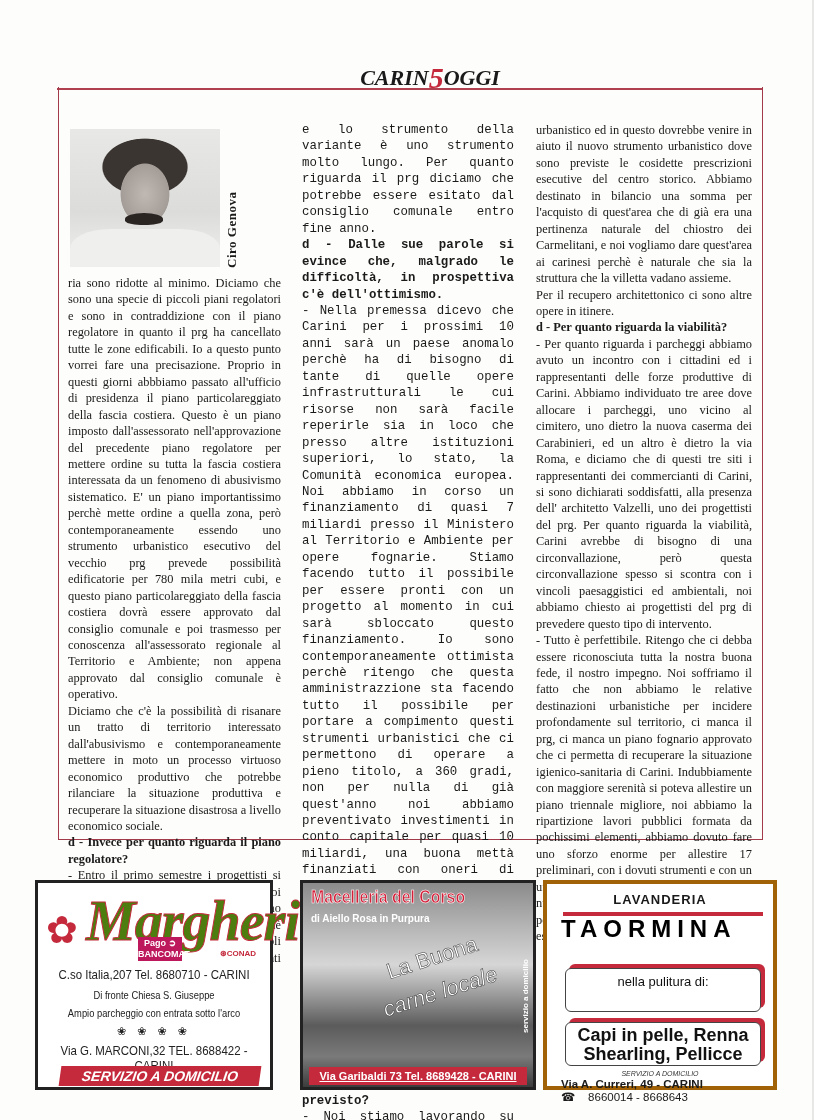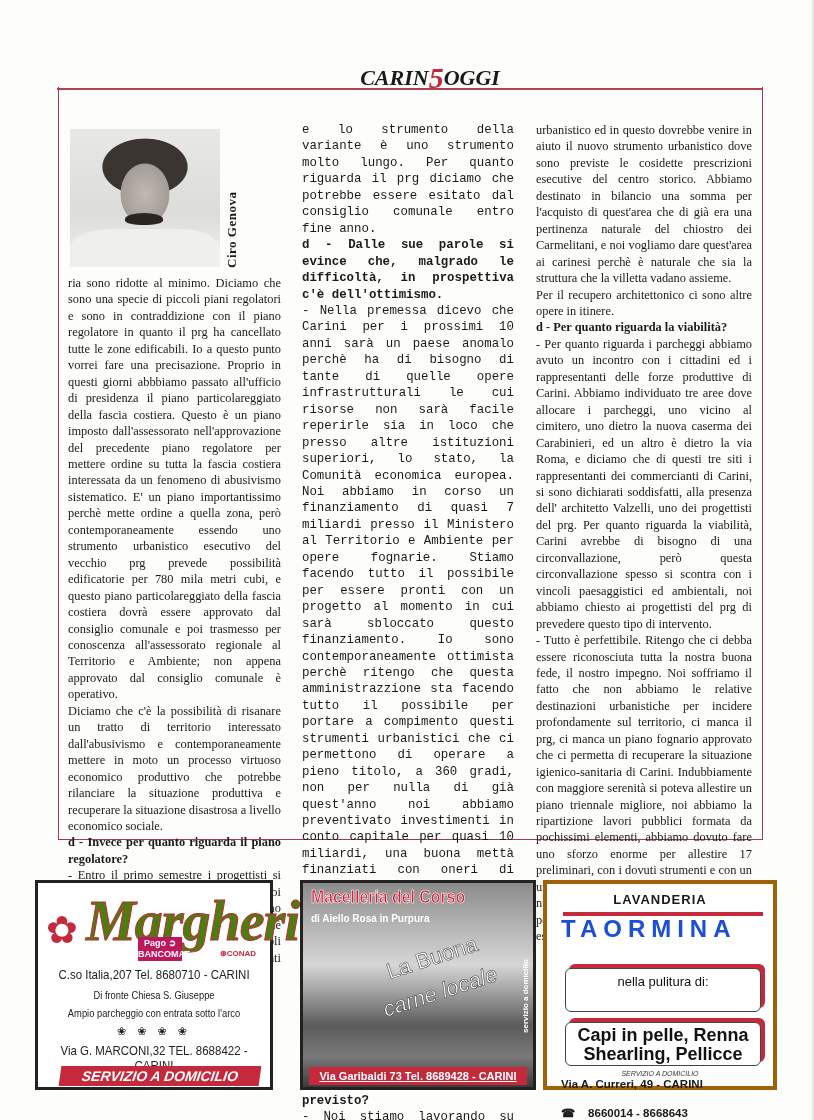--- a/index.html
+++ b/index.html
@@ -48,27 +48,27 @@
   .ad2 .title { position: absolute; left: 8px; top: 4px; font-family: "Liberation Sans", sans-serif; font-weight: bold; font-size: 18px; color: #d6203a; -webkit-text-stroke: 0.6px #fff; transform: scaleX(0.88); transform-origin: left; white-space: nowrap; }
   .ad2 .sub { position: absolute; left: 8px; top: 30px; font-family: "Liberation Sans", sans-serif; font-weight: bold; font-size: 10px; color: #fff; white-space: nowrap; }
   .ad2 .slogan1 { position: absolute; left: 82px; top: 62px; font-family: "Liberation Sans", sans-serif; font-size: 22px; color: #fff; -webkit-text-stroke: 0.5px #333; transform: rotate(-18deg); white-space: nowrap; }
   .ad2 .slogan2 { position: absolute; left: 78px; top: 96px; font-family: "Liberation Sans", sans-serif; font-style: italic; font-size: 22px; color: #fff; -webkit-text-stroke: 0.5px #333; transform: rotate(-18deg); white-space: nowrap; }
   .ad2 .vert { position: absolute; left: 218px; top: 150px; font-family: "Liberation Sans", sans-serif; font-weight: bold; font-size: 8px; color: #fff; transform: rotate(-90deg); transform-origin: left top; white-space: nowrap; }
   .ad2 .footer { position: absolute; left: 6px; top: 184px; width: 218px; height: 18px; background: #c42a3c; color: #fff; font-family: "Liberation Sans", sans-serif; font-weight: bold; font-size: 11px; text-align: center; line-height: 18px; white-space: nowrap; text-decoration: underline; }
 
   .ad3 { left: 543px; width: 234px; border: 4px solid #a16207; background: #fff; }
   .ad3 .lav { position: absolute; left: 0; top: 8px; width: 100%; text-align: center; font-family: "Liberation Sans", sans-serif; font-weight: bold; font-size: 13px; letter-spacing: 1px; }
   .ad3 .bar { position: absolute; left: 16px; top: 28px; width: 200px; height: 4px; background: #c42a3c; }
-  .ad3 .taormina { position: absolute; left: 14px; top: 31px; font-family: "Liberation Sans", sans-serif; font-weight: bold; font-size: 24px; letter-spacing: 6px; color: #1d4ed8; white-space: nowrap; }
+  .ad3 .taormina { position: absolute; left: 14px; top: 31px; font-family: "Liberation Sans", sans-serif; font-weight: bold; font-size: 24px; letter-spacing: 6px; color: #000000; white-space: nowrap; }
   .ad3 .box { position: absolute; left: 18px; width: 196px; border: 1px solid #444; border-radius: 6px; background: #fff; text-align: center; font-family: "Liberation Sans", sans-serif; color: #111; box-shadow: 4px -4px 0 #c42a3c; }
   .ad3 .b1 { top: 84px; height: 44px; font-size: 13px; line-height: 19px; padding-top: 3px; }
   .ad3 .b2 { top: 138px; height: 44px; font-size: 18px; line-height: 19px; font-weight: bold; padding-top: 3px; }
   .ad3 .serv { position: absolute; left: 0; top: 186px; width: 100%; text-align: center; font-family: "Liberation Sans", sans-serif; font-style: italic; font-size: 7px; color: #333; }
   .ad3 .addr { position: absolute; left: 14px; top: 194px; font-family: "Liberation Sans", sans-serif; font-weight: bold; font-size: 11.5px; white-space: nowrap; }
-  .ad3 .phone { position: absolute; left: 14px; top: 222px; font-family: "Liberation Sans", sans-serif; font-weight: bold; font-size: 11.5px; white-space: nowrap; }
+  .ad3 .phone { position: absolute; left: 14px; top: 206px; font-family: "Liberation Sans", sans-serif; font-weight: normal; font-size: 11.5px; white-space: nowrap; }
 
   .crop-mark { position: absolute; right: 0; top: 0; width: 2px; height: 1120px; background: #e8e8e6; }
 </style>
 </head>
 <body>
 
 <div class="masthead">
   <span class="logo"><span>CARIN</span><span class="five">5</span><span>OGGI</span></span>
 </div>
 <div class="masthead-rule"></div>

